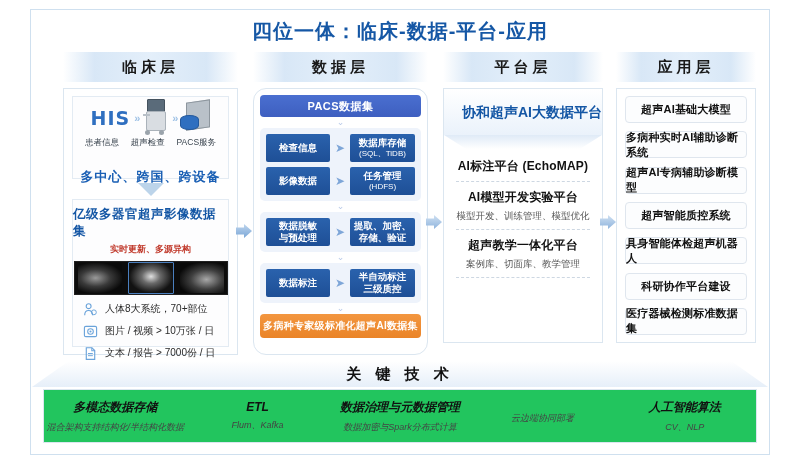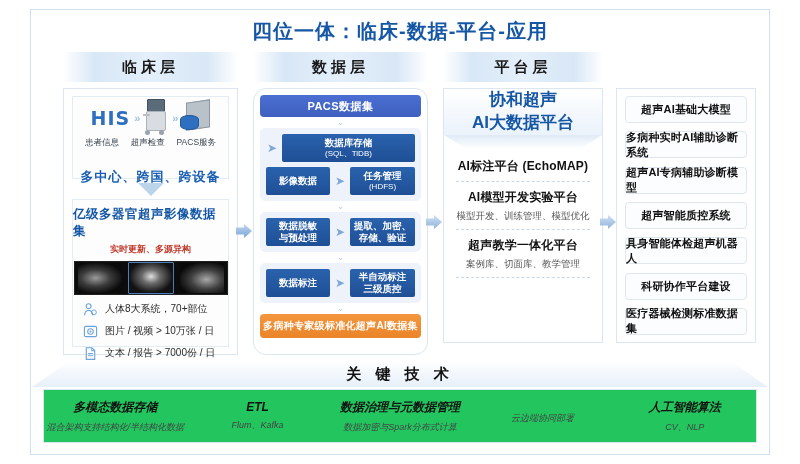--- a/index.html
+++ b/index.html
@@ -107,22 +107,22 @@
   .orange-bar{
     height:24px;border-radius:4px;
     background:linear-gradient(to bottom,#f3963f,#ea8428);
     color:#fff;font-size:10px;font-weight:bold;
     display:flex;align-items:center;justify-content:center;letter-spacing:.3px;
   }
   
   .c3-head{
     position:relative;height:46px;
     background:linear-gradient(to bottom,#ffffff 0%,#eaf2fb 100%);
-    display:flex;flex-direction:column;align-items:center;justify-content:center;
-    color:#1557a5;font-weight:bold;font-size:17px;line-height:1.35;
+    display:flex;flex-direction:row;align-items:center;justify-content:flex-end;
+    color:#1557a5;font-weight:bold;font-size:14px;line-height:1.35;
   }
   .c3-head:after{
     content:"";position:absolute;left:0;right:0;bottom:-14px;height:14px;
     background:linear-gradient(to bottom,#dfeaf7,#ffffff);
     clip-path:polygon(0 0,100% 0,86% 100%,14% 100%);
   }
   .c3-item{padding:7px 4px 6px 4px;text-align:center;}
   .c3-item .t{font-size:12px;font-weight:bold;color:#111;letter-spacing:.2px;}
   .c3-item .s{font-size:9.5px;color:#555;margin-top:4px;}
   .dash{border-top:1px dashed #cdd7e2;margin:0 12px;}
@@ -159,20 +159,21 @@
 </head>
 <body>
 
 <div class="page">
 
   <div class="main-title">四位一体：临床-数据-平台-应用</div>
 
   <div class="col-head" style="left:32px;width:175px;">临床层</div>
   <div class="col-head" style="left:222px;width:175px;">数据层</div>
   <div class="col-head" style="left:412px;width:160px;">平台层</div>
+  <div class="col-head" style="left:585px;width:140px;">应用层</div>
 
   <div class="col-body" style="left:32px;width:175px;height:267px;">
 
     <div class="c1-top">
       <div class="his-row">
         <span class="his-logo">HIS</span>
         <span class="chev2">»</span>
         <span class="us-machine">
           <span class="scr"></span>
             <span class="bdy"></span>
@@ -252,20 +253,21 @@
   </div>
 
   <div class="col-body" style="left:222px;width:175px;height:267px;border-radius:13px;">
     <div class="c2-inner">
 
       <div class="pacs-bar">PACS数据集</div>
       <div class="chev-sep">⌄</div>
 
       <div class="grp">
         <div class="grp-row">
+          <div class="blk sm">检查信息</div>
           <div class="arw">➤</div>
           <div class="blk lg">
             <span>数据库存储</span>
             <span class="sub">(SQL、TiDB)</span>
           </div>
         </div>
         <div class="grp-row">
           <div class="blk sm">影像数据</div>
           <div class="arw">➤</div>
           <div class="blk lg">

